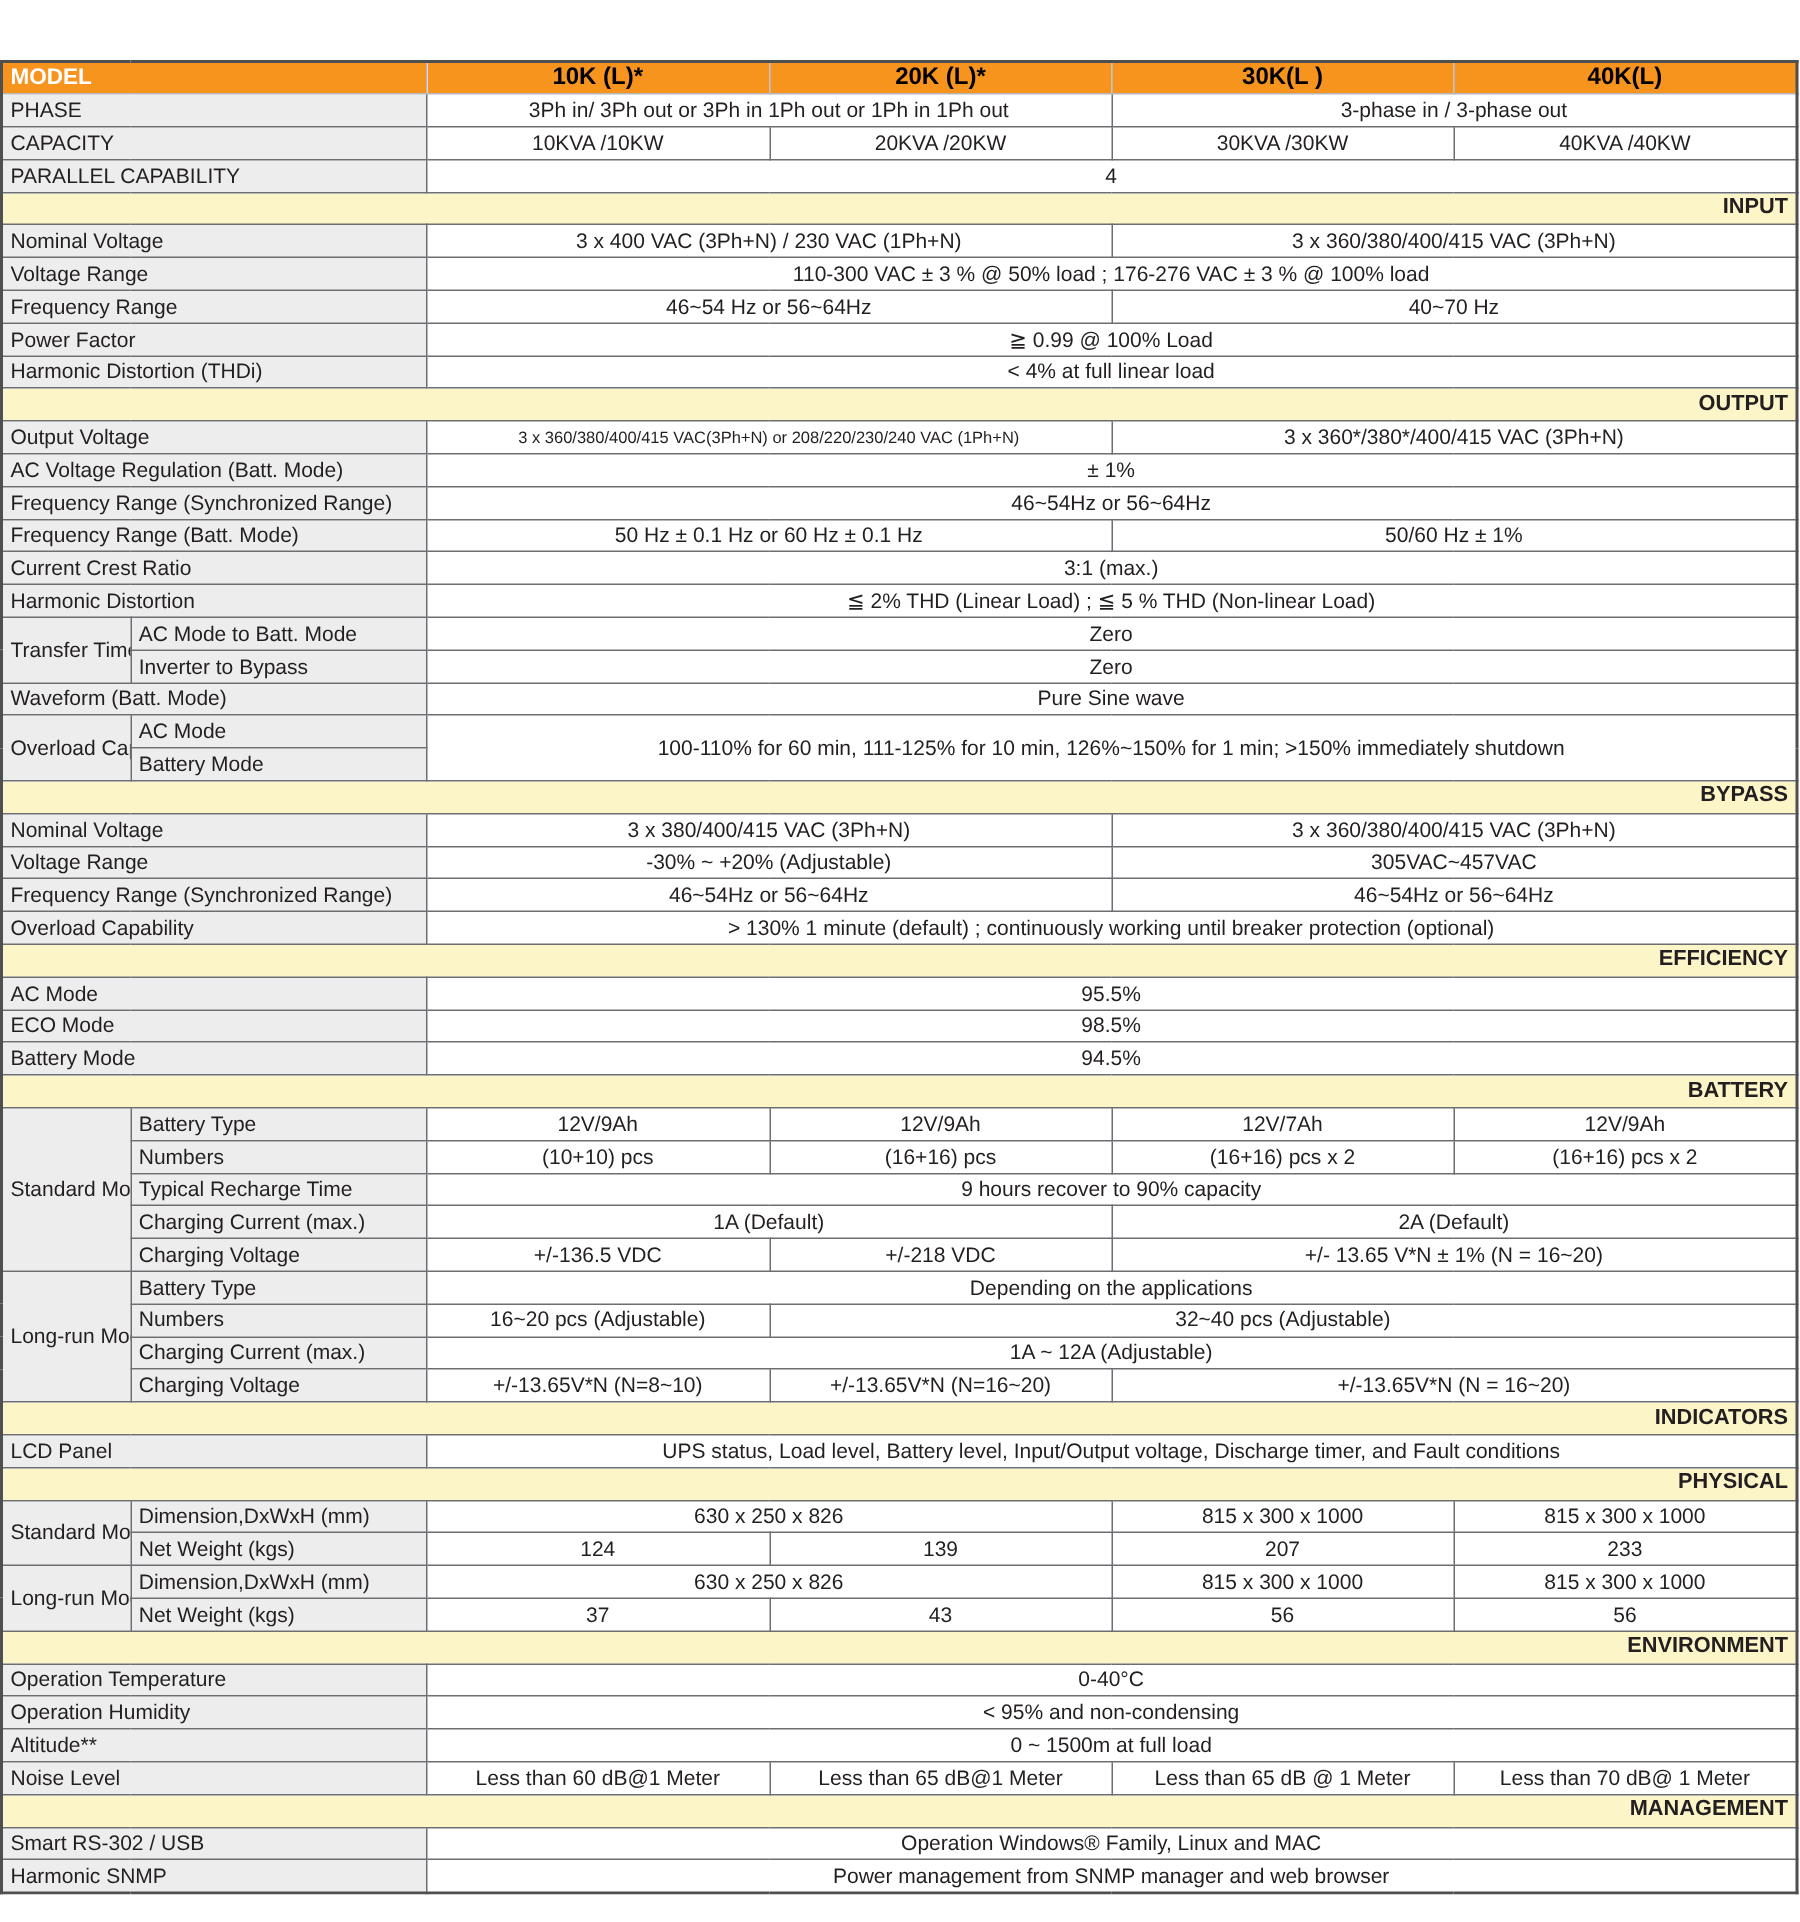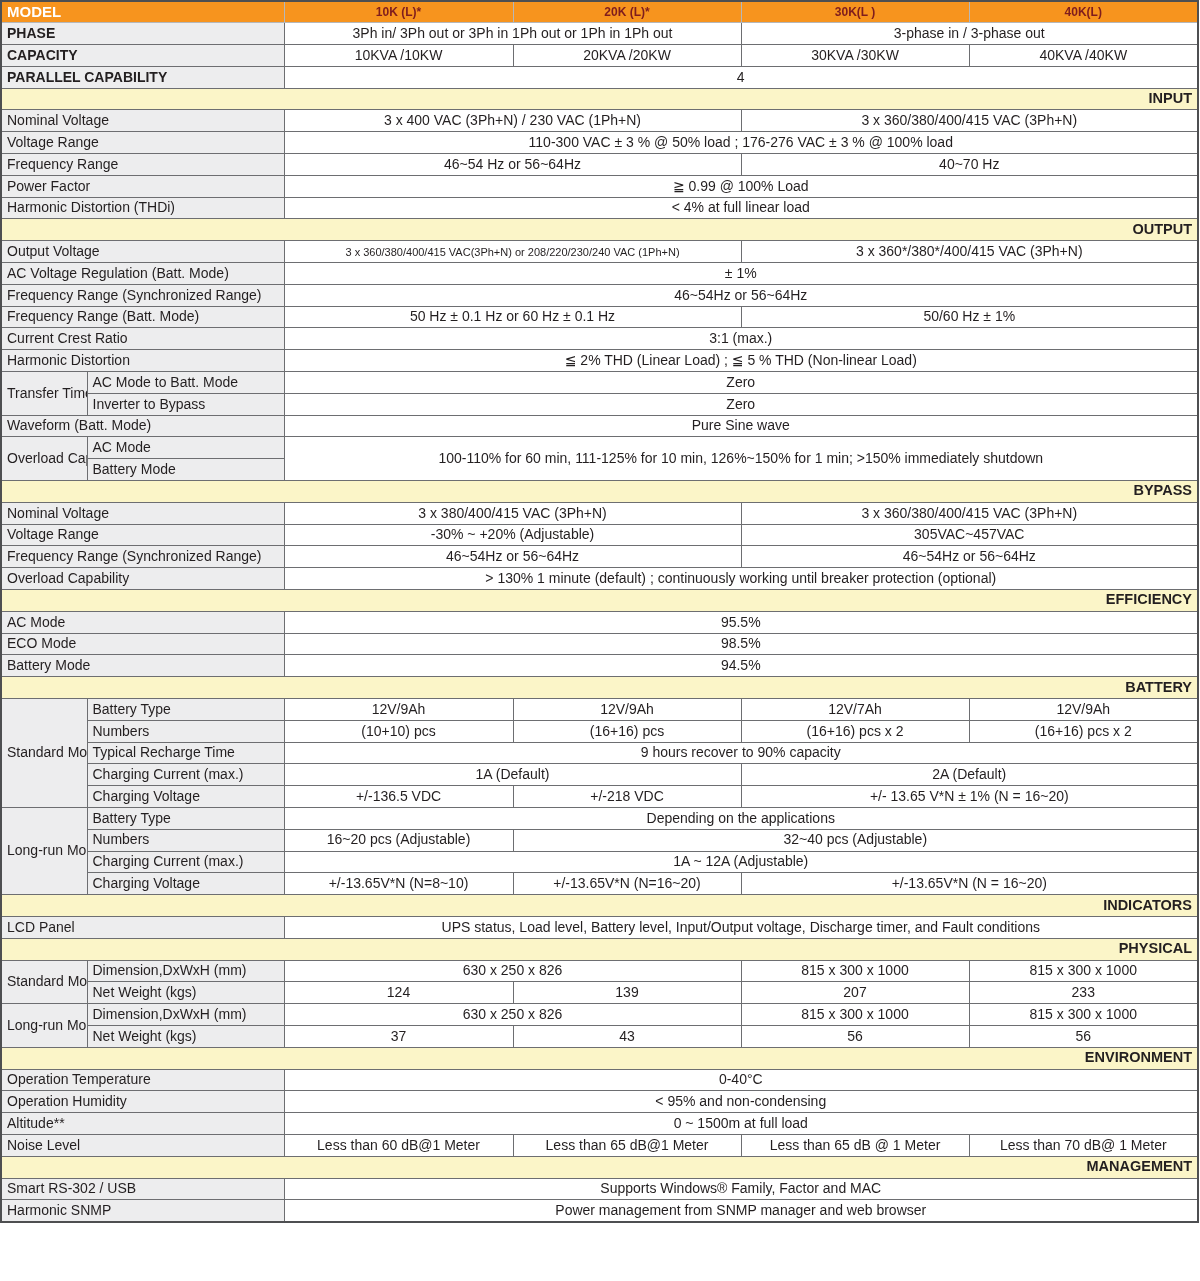--- a/index.html
+++ b/index.html
@@ -1,40 +1,40 @@
 <!DOCTYPE html>
 <html><head>
 <meta charset="utf-8">
 <style>
   html,body{margin:0;padding:0;background:#ffffff;}
   body{width:1200px;font-family:"Liberation Sans", sans-serif;}
-  .sheet{width:1200px;box-sizing:border-box;padding:0;}
+  .sheet{width:1200px;box-sizing:border-box;padding:0;margin-top:40px;}
   table{border-collapse:collapse;table-layout:fixed;width:1199px;margin:0;}
   td{
     border:1px solid #6d6e71;
     height:21.8px;
     padding:0 5px;
     font-size:14px;
     color:#231f20;
     white-space:nowrap;
     overflow:hidden;
     line-height:1.1;
     box-sizing:border-box;
   }
   table{border:2px solid #4e4f51;}
   
   td.val{background:#ffffff;text-align:center;}
   td.small{font-size:11px;}
   
   td.lbl, td.lblb, td.grp, td.sub{background:#ededee;text-align:left;}
-  td.lblb{font-weight:bold;}
+  td.lblb{font-weight:normal;}
   
   td.sec{background:#fbf5c8;font-weight:bold;text-align:right;font-size:14.5px;}
   
-  td.hdr{background:#f7941e;color:#7f1d1d;font-weight:bold;text-align:center;font-size:12px;border-color:#b5b7ba;}
+  td.hdr{background:#f7941e;color:#000000;font-weight:bold;text-align:center;font-size:16px;border-color:#b5b7ba;}
   td.hdrl{background:#f7941e;color:#ffffff;font-weight:bold;text-align:left;font-size:15px;border-color:#b5b7ba;}
 </style>
 </head>
 <body>
 
 <div class="sheet">
   <table>
     <colgroup>
       <col style="width:86px">
       <col style="width:197px">
@@ -290,21 +290,21 @@
           <td class="val">Less than 60 dB@1 Meter</td>
           <td class="val">Less than 65 dB@1 Meter</td>
           <td class="val">Less than 65 dB @ 1 Meter</td>
           <td class="val">Less than 70 dB@ 1 Meter</td>
         </tr>
         <tr>
           <td class="sec" colspan="6">MANAGEMENT</td>
         </tr>
         <tr>
           <td class="lbl" colspan="2">Smart RS-302 / USB</td>
-          <td class="val" colspan="4">Supports Windows® Family, Factor and MAC</td>
+          <td class="val" colspan="4">Operation Windows® Family, Linux and MAC</td>
         </tr>
         <tr>
           <td class="lbl" colspan="2">Harmonic SNMP</td>
           <td class="val" colspan="4">Power management from SNMP manager and web browser</td>
         </tr>
       </tbody>
   </table>
 </div>
 
 </body></html>

